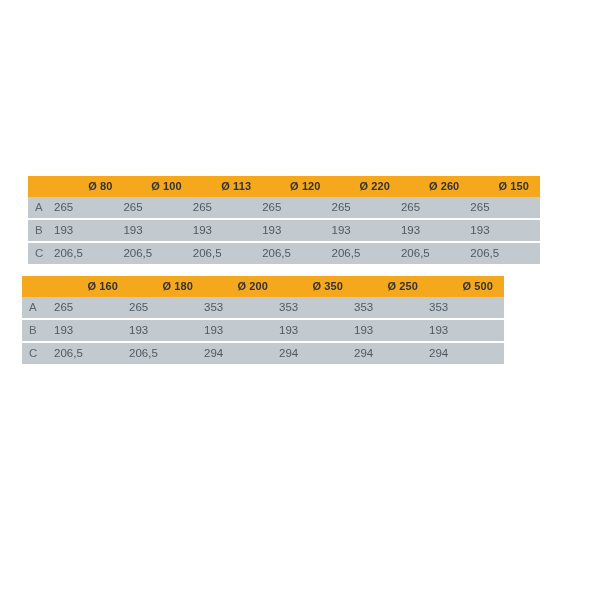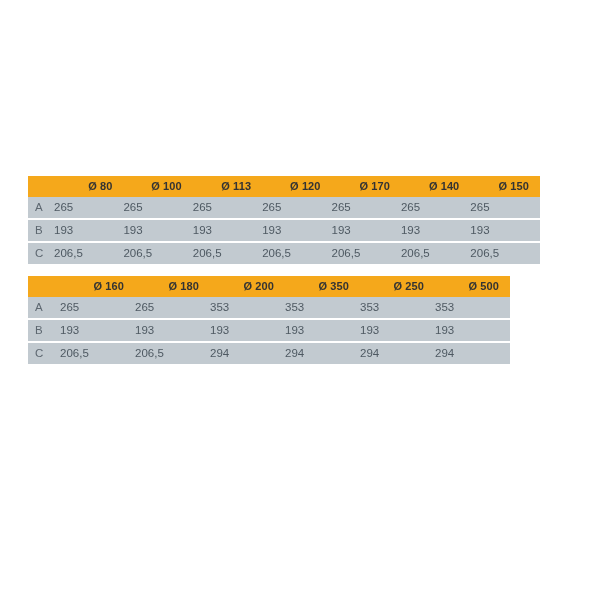--- a/index.html
+++ b/index.html
@@ -31,21 +31,21 @@
   }
 
   
   #table-diameters-small {
     left: 28px;
     top: 176px;
     width: 512px;
   }
   
   #table-diameters-large {
-    left: 28px;
+    left: 22px;
     top: 276px;
     width: 482px;
   }
 
   .spec-table tr.header-row {
     background: #f5a81b;
   }
   .spec-table tr.data-row {
     background: #c2cad0;
   }
@@ -112,22 +112,22 @@
       <col style="width:69.4px">
       <col style="width:69.6px">
     </colgroup>
     <thead>
       <tr class="header-row">
         <th class="corner-cell"></th>
         <th>Ø 80</th>
         <th>Ø 100</th>
         <th>Ø 113</th>
         <th>Ø 120</th>
-        <th>Ø 170</th>
-        <th>Ø 140</th>
+        <th>Ø 220</th>
+        <th>Ø 260</th>
         <th>Ø 150</th>
       </tr>
     </thead>
     <tbody>
       <tr class="data-row">
         <td class="row-label">A</td>
         <td>265</td>
         <td>265</td>
         <td>265</td>
         <td>265</td>

